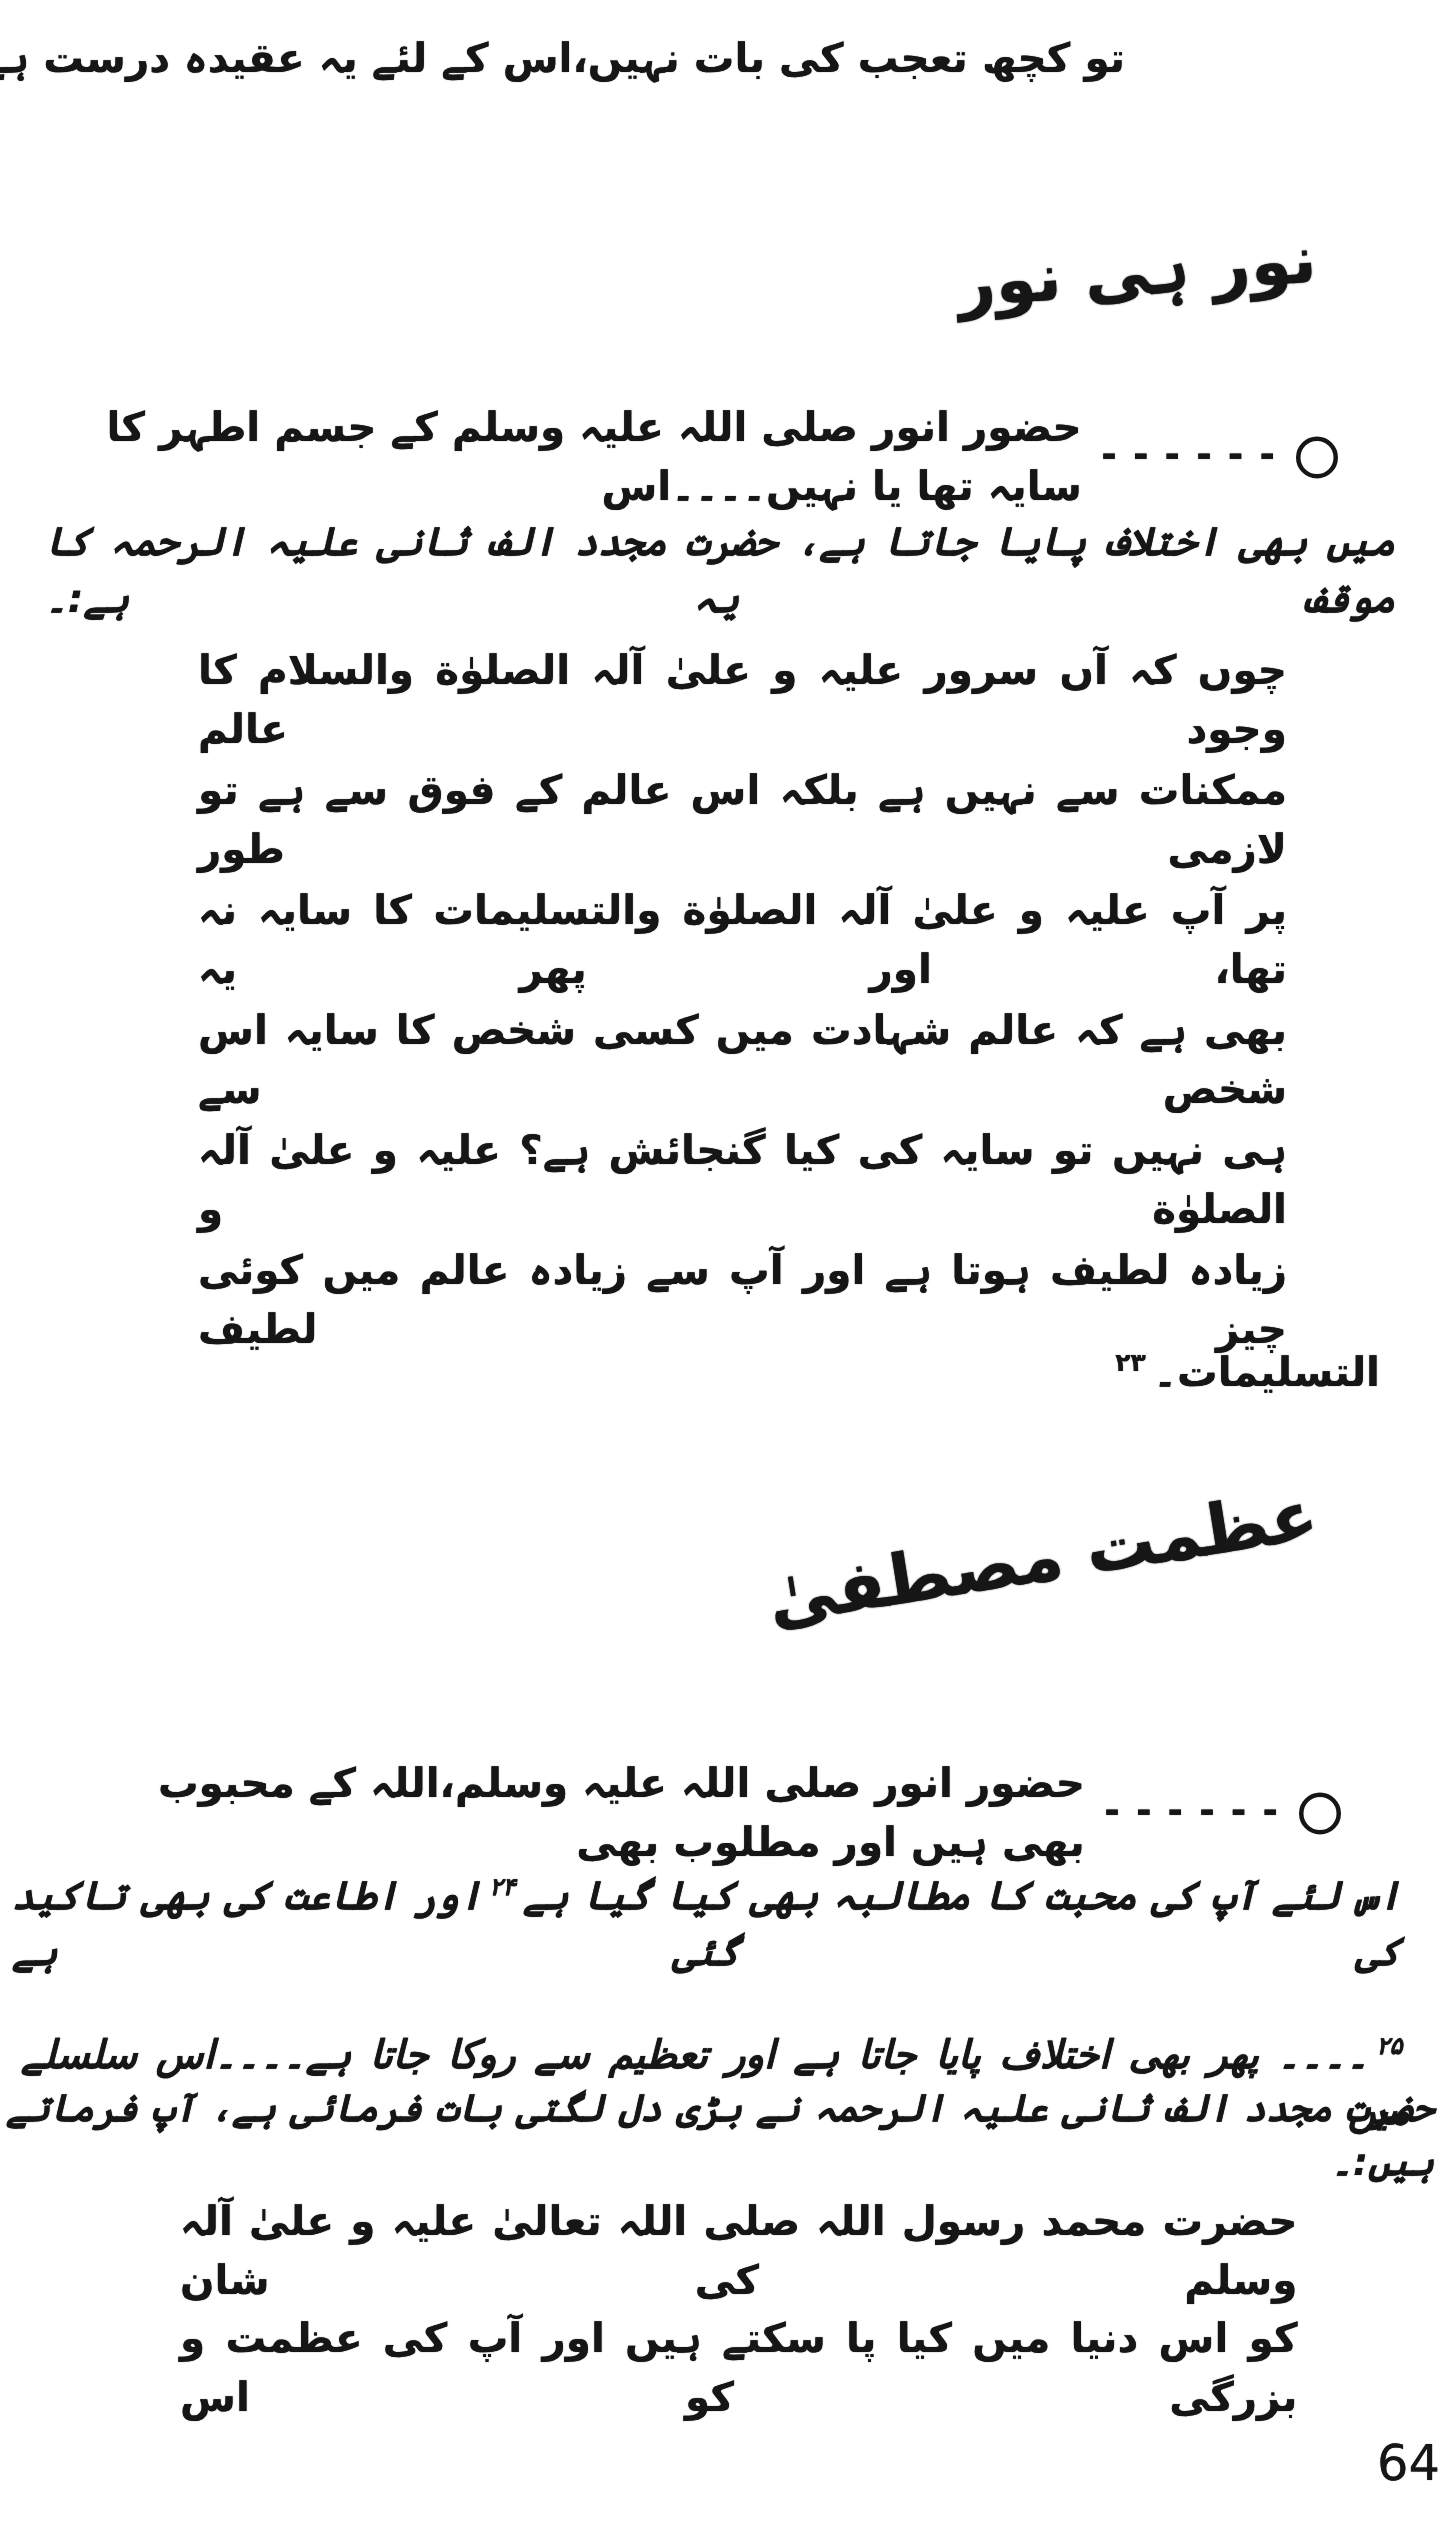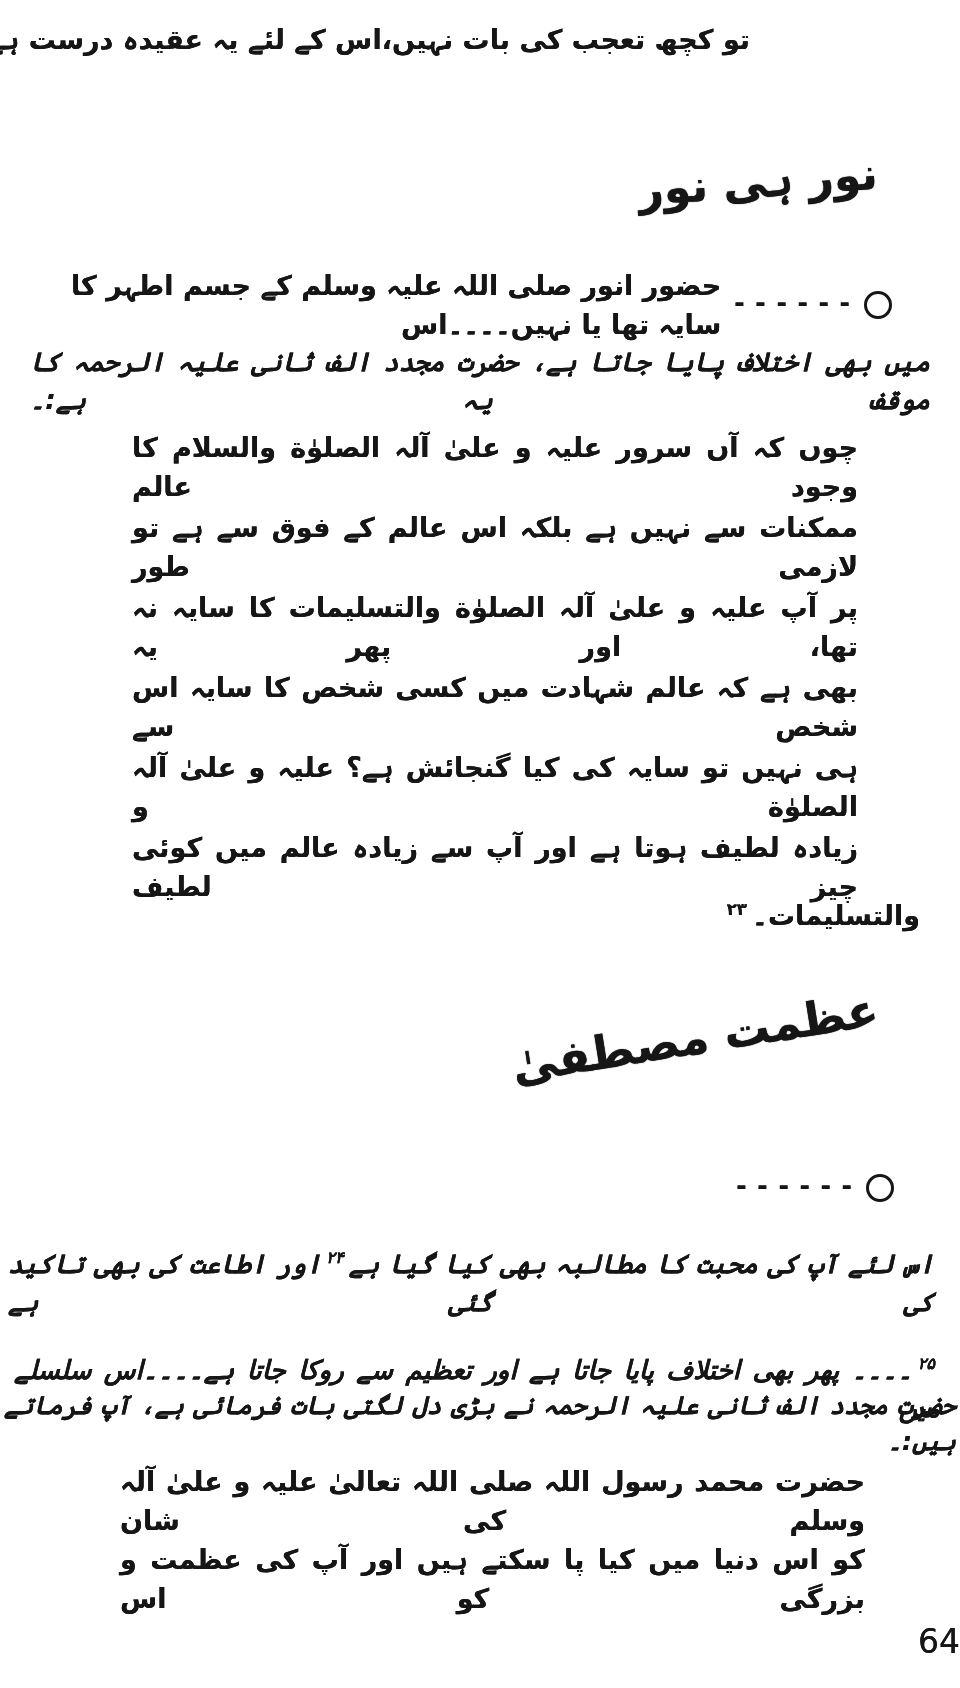--- a/index.html
+++ b/index.html
@@ -113,28 +113,29 @@
 
   <div class="txt quote q1">
     <div class="qline">چوں کہ آں سرور علیہ و علیٰ آلہ الصلوٰة والسلام کا وجود عالم</div>
     <div class="qline">ممکنات سے نہیں ہے بلکہ اس عالم کے فوق سے ہے تو لازمی طور</div>
     <div class="qline">پر آپ علیہ و علیٰ آلہ الصلوٰة والتسلیمات کا سایہ نہ تھا، اور پھر یہ</div>
     <div class="qline">بھی ہے کہ عالم شہادت میں کسی شخص کا سایہ اس شخص سے</div>
     <div class="qline">ہی نہیں تو سایہ کی کیا گنجائش ہے؟ علیہ و علیٰ آلہ الصلوٰة و</div>
     <div class="qline">زیادہ لطیف ہوتا ہے اور آپ سے زیادہ عالم میں کوئی چیز لطیف</div>
   </div>
   <div class="txt qlast">
-    <span>والتسلیمات۔</span><sup class="ref">۲۳</sup>
+    <span>التسلیمات۔</span><sup class="ref">۲۳</sup>
   </div>
 
   <div class="txt heading2">عظمت مصطفیٰ</div>
 
   <div class="txt pline p2l1">
     <span class="circle"></span>
     <span class="dashes">- - - - - -</span>
+    <span class="ptext">حضور انور صلی اللہ علیہ وسلم،اللہ کے محبوب بھی ہیں اور مطلوب بھی</span>
   </div>
 
   <div class="txt body-line p2l2">
     <span>اس لئے آپ کی محبت کا مطالبہ بھی کیا گیا ہے</span><sup class="ref">۲۴</sup><span>اور اطاعت کی بھی تاکید کی گئی ہے</span>
   </div>
 
   <div class="txt body-line p2l3">
     <sup class="ref">۲۵</sup><span>۔۔۔۔ پھر بھی اختلاف پایا جاتا ہے اور تعظیم سے روکا جاتا ہے۔۔۔۔اس سلسلے میں</span>
   </div>
 

